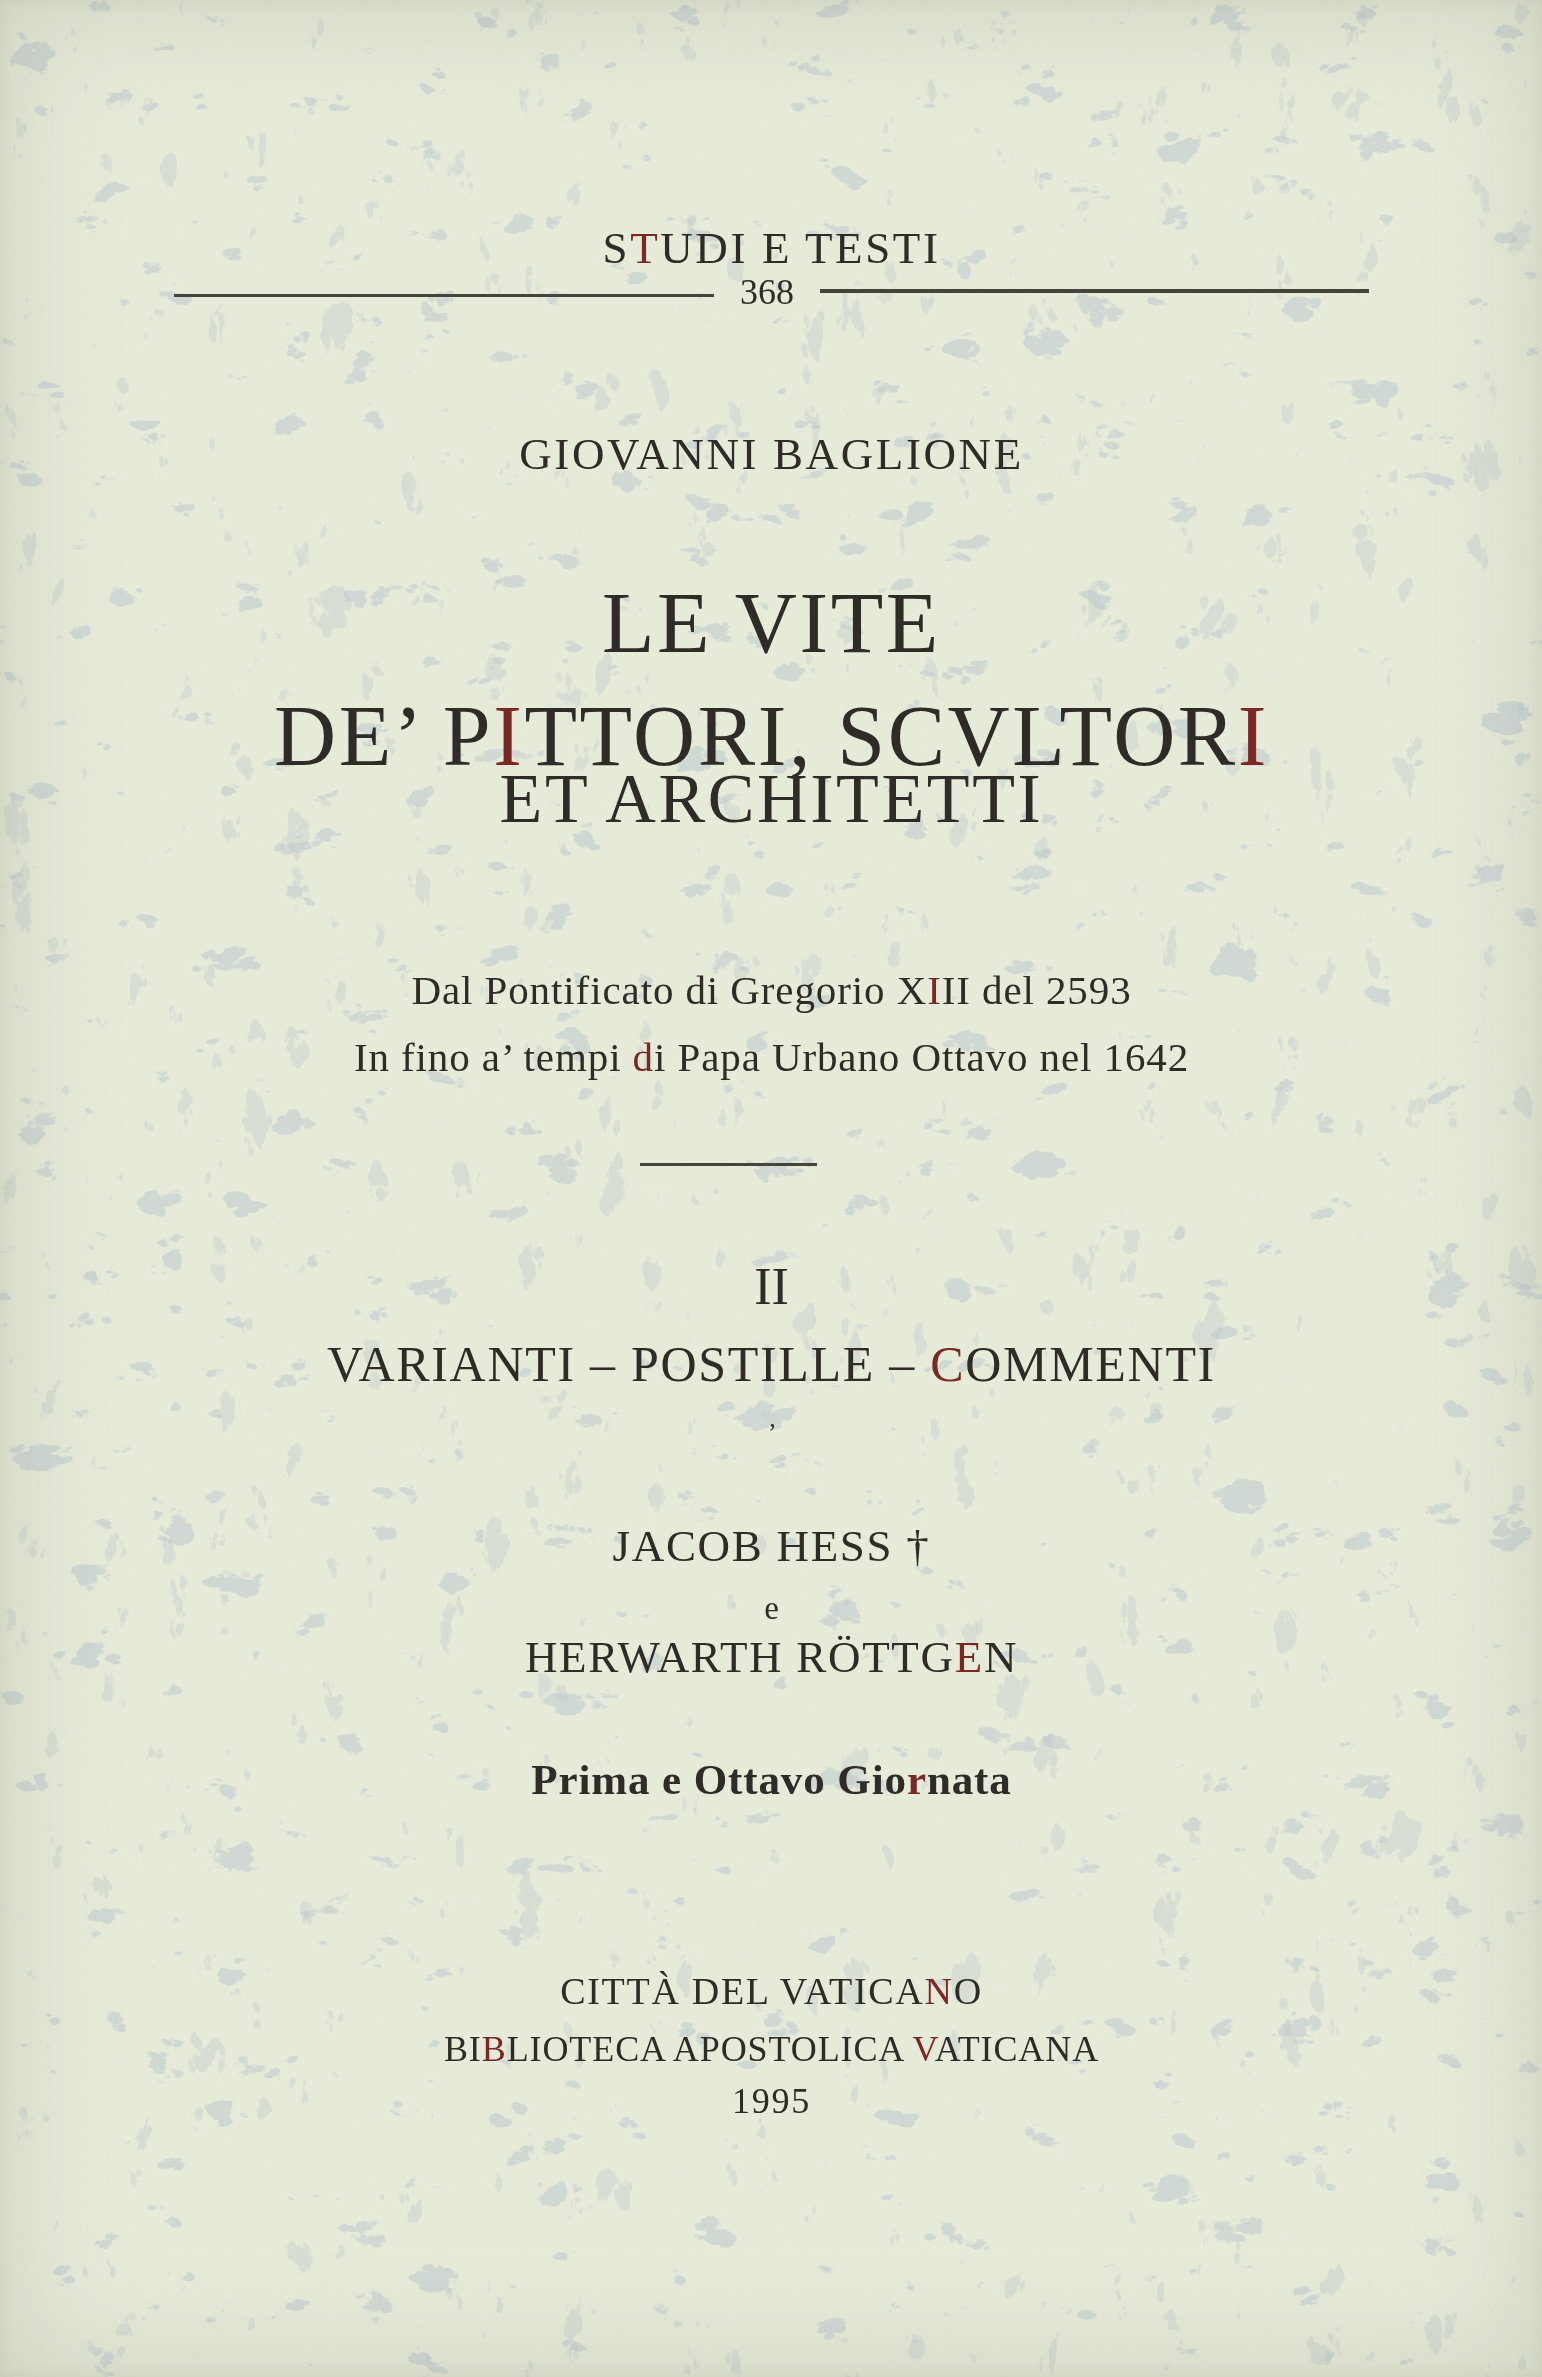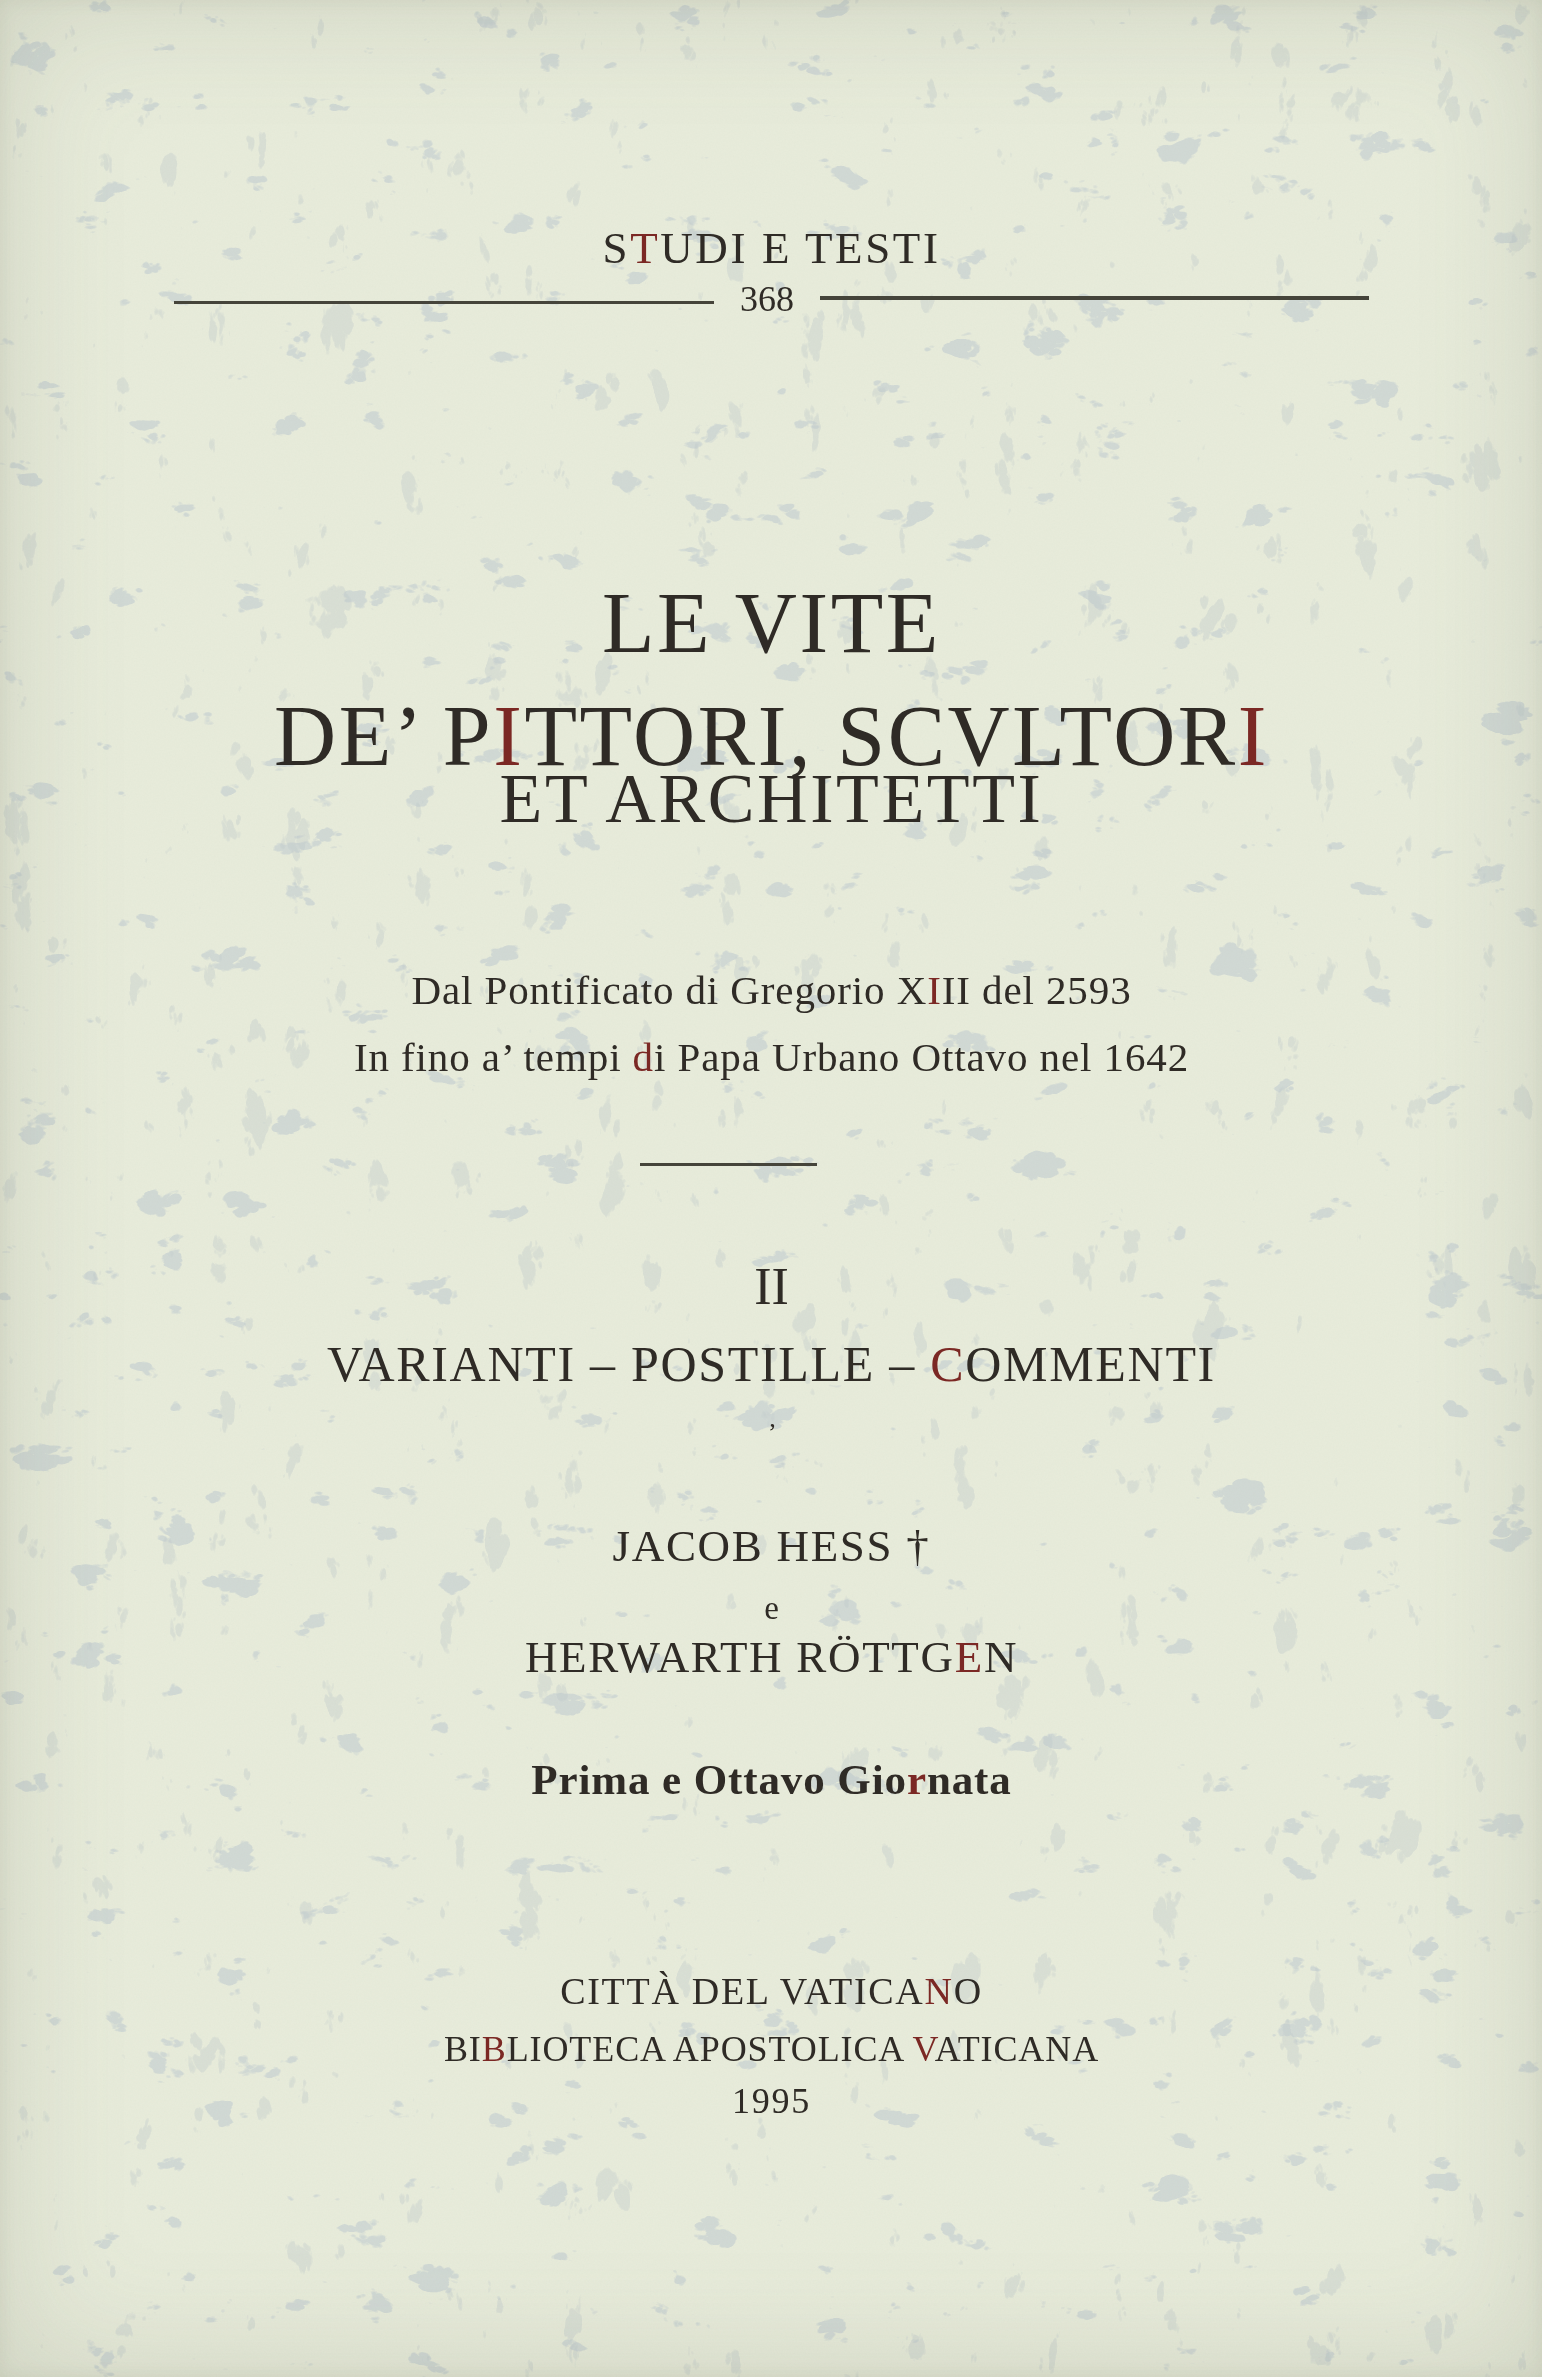--- a/index.html
+++ b/index.html
@@ -17,21 +17,21 @@
     box-shadow: inset 0 0 129px rgba(105,110,88,0.20), inset 0 0 17px rgba(120,125,100,0.12);
   }
   .content { position: absolute; inset: 0; z-index: 2; }
   .line {
     position: absolute; left: 34px; width: 1475px;
     text-align: center; line-height: 1; white-space: nowrap;
   }
   .red { color: #7b2824; }
 
   .series         { top: 226px;  font-size: 45px; letter-spacing: 2.6px; }
-  .rule-row       { top: 280px;  height: 38px; display: flex; align-items: center; justify-content: center; }
+  .rule-row       { top: 273px;  height: 38px; display: flex; align-items: center; justify-content: center; }
   .rule           { height: 3.4px; background: #45443a; }
   .rule-left      { width: 540px; margin-top: 6.9px; }
   .rule-right     { width: 549px; margin-top: -1.7px; }
   .series-number  { font-size: 36px; line-height: 1; padding: 0 26px; }
 
   .author         { top: 432px;  font-size: 45px; letter-spacing: 2.6px; }
 
   .title-1        { top: 580px;  font-size: 86px; letter-spacing: 2.6px; }
   .title-2        { top: 693px;  font-size: 86px; letter-spacing: 2.6px; }
   .title-3        { top: 764px;  font-size: 70px; letter-spacing: 2.6px; }
@@ -84,20 +84,21 @@
 <main class="content">
 
   <div class="line series"><span>S</span><span class="red">T</span><span>UDI E TESTI</span></div>
 
   <div class="line rule-row">
     <span class="rule rule-left"></span>
     <span class="series-number">368</span>
     <span class="rule rule-right"></span>
   </div>
 
+  <div class="line author">GIOVANNI BAGLIONE</div>
 
   <div class="line title-1">LE VITE</div>
   <div class="line title-2"><span>DE’ P</span><span class="red">I</span><span>TTORI, SCVLTOR</span><span class="red">I</span></div>
   <div class="line title-3">ET ARCHITETTI</div>
 
   <div class="line subtitle-1"><span>Dal Pontificato di Gregorio X</span><span class="red">I</span><span>II del 2593</span></div>
   <div class="line subtitle-2"><span>In fino a’ tempi </span><span class="red">d</span><span>i Papa Urbano Ottavo nel 1642</span></div>
 
   <div class="divider" style="position:absolute;"></div>
 

